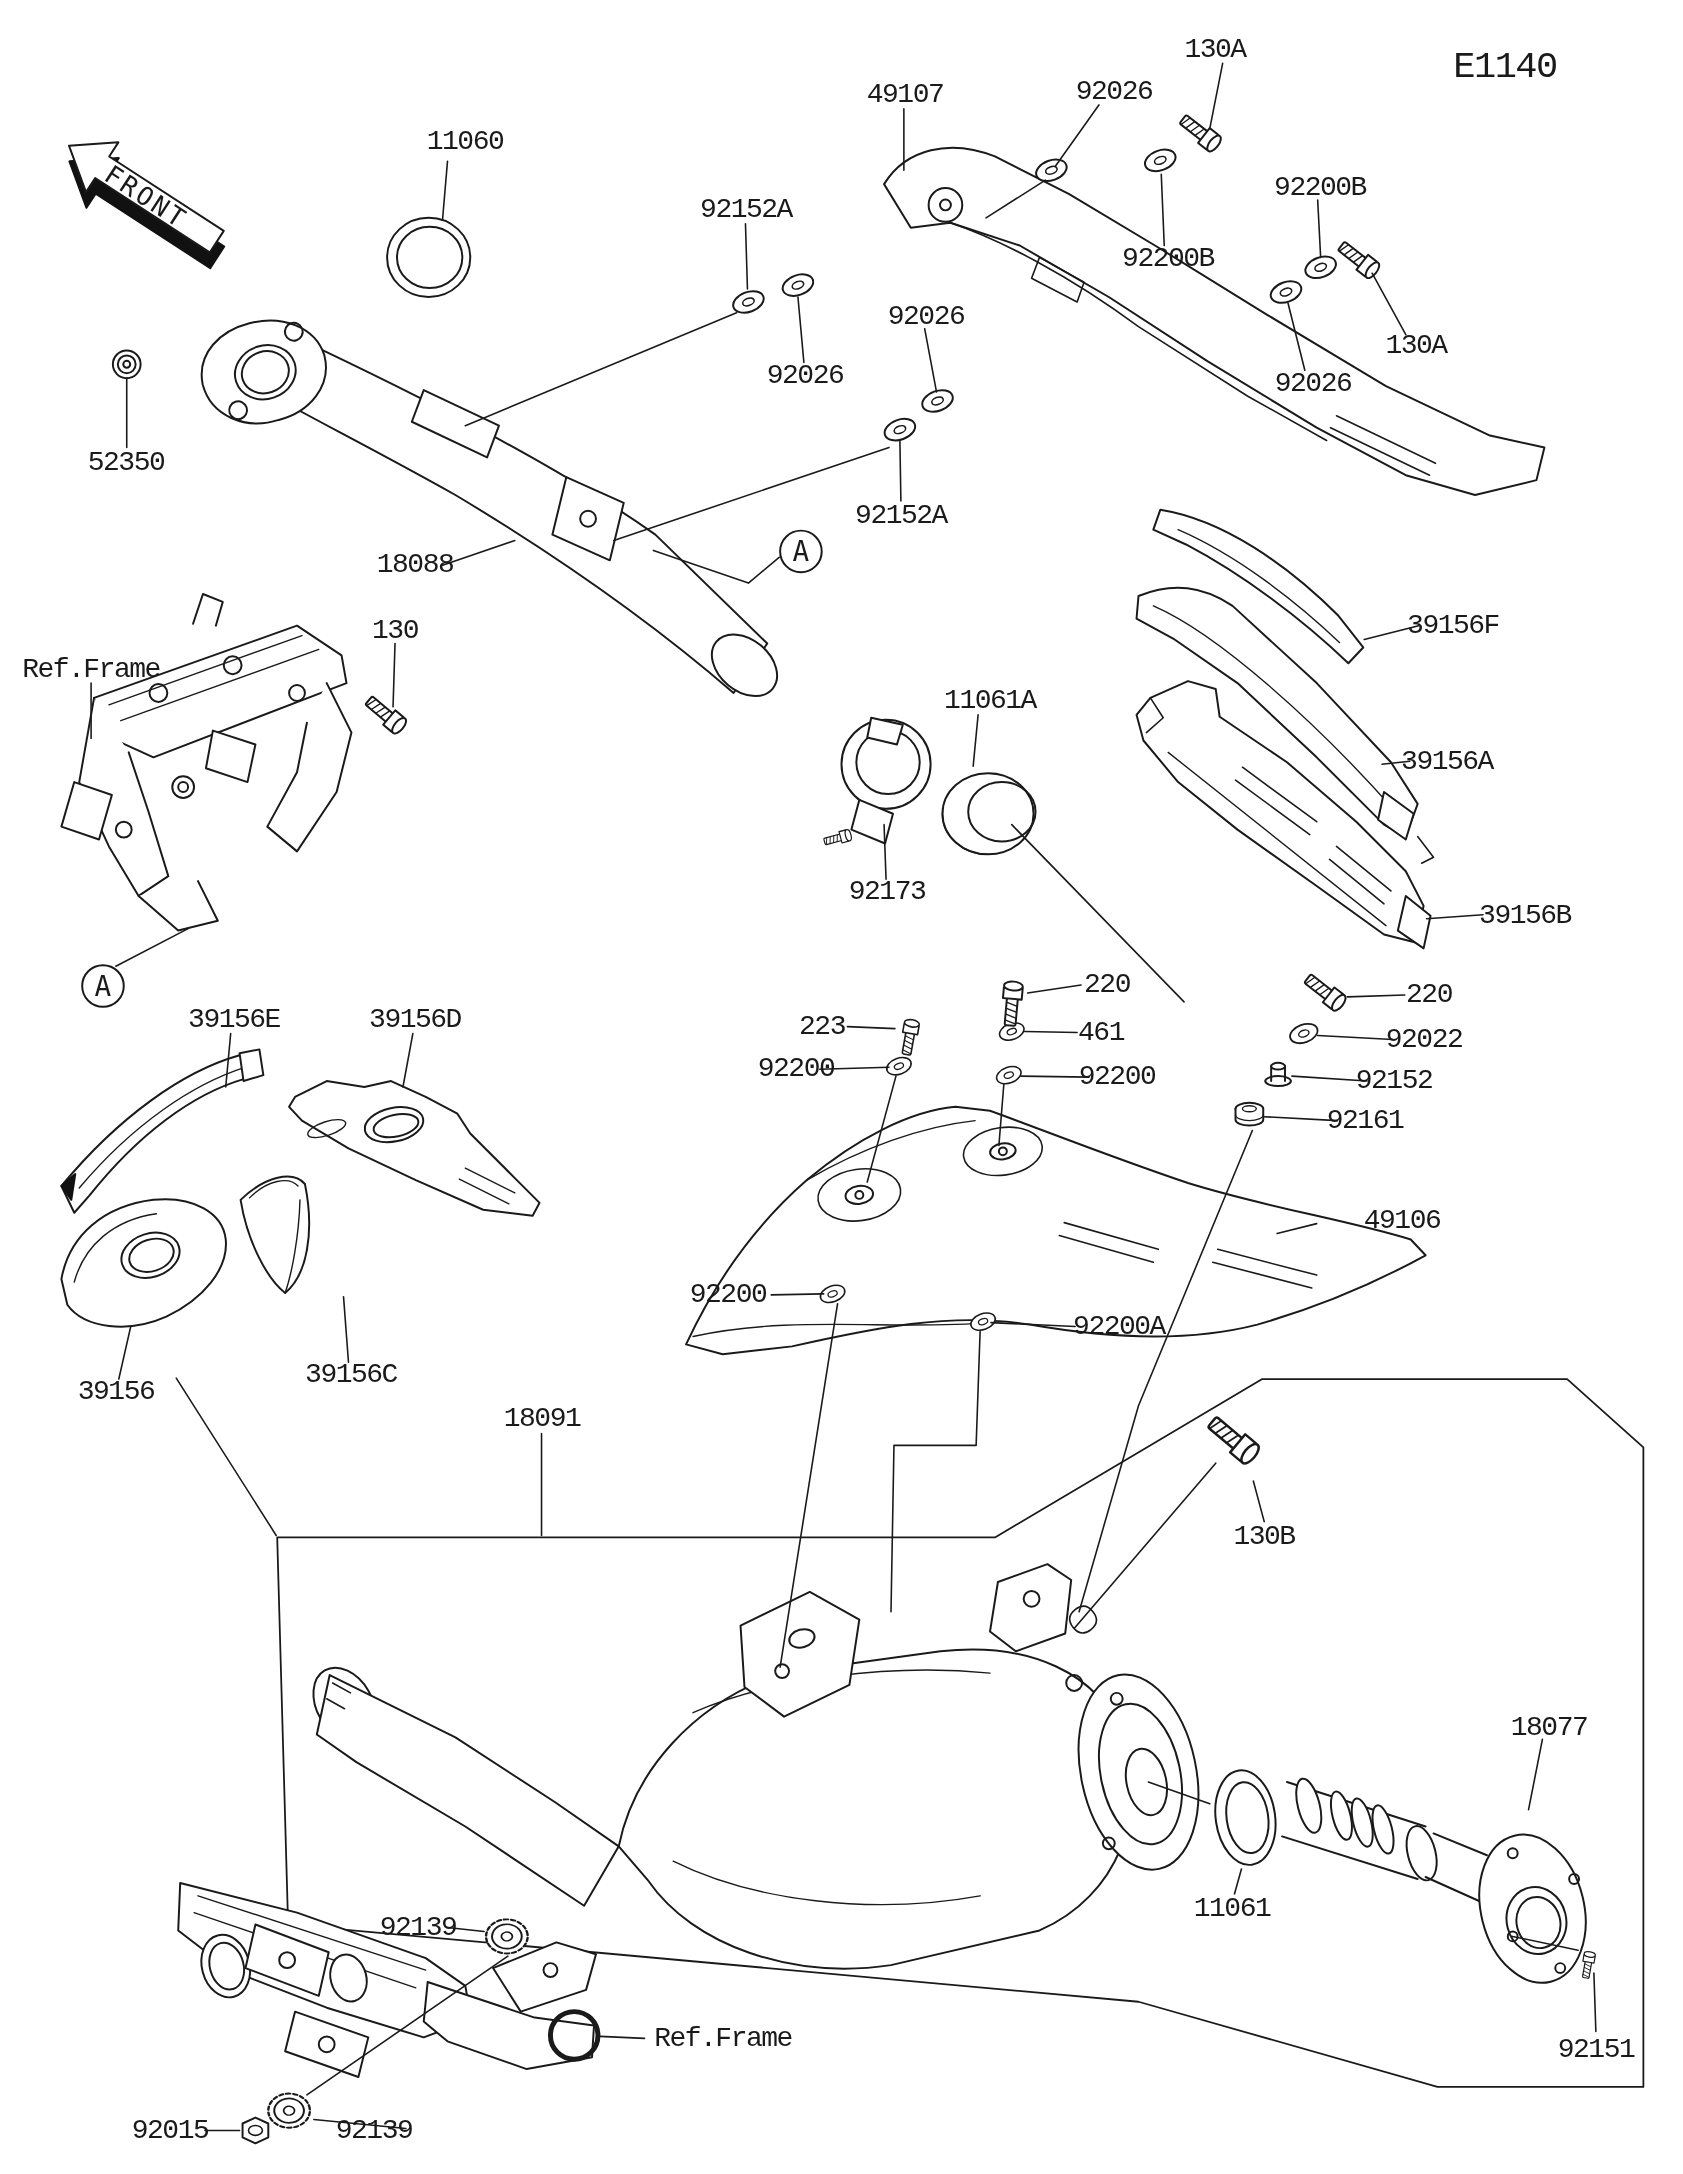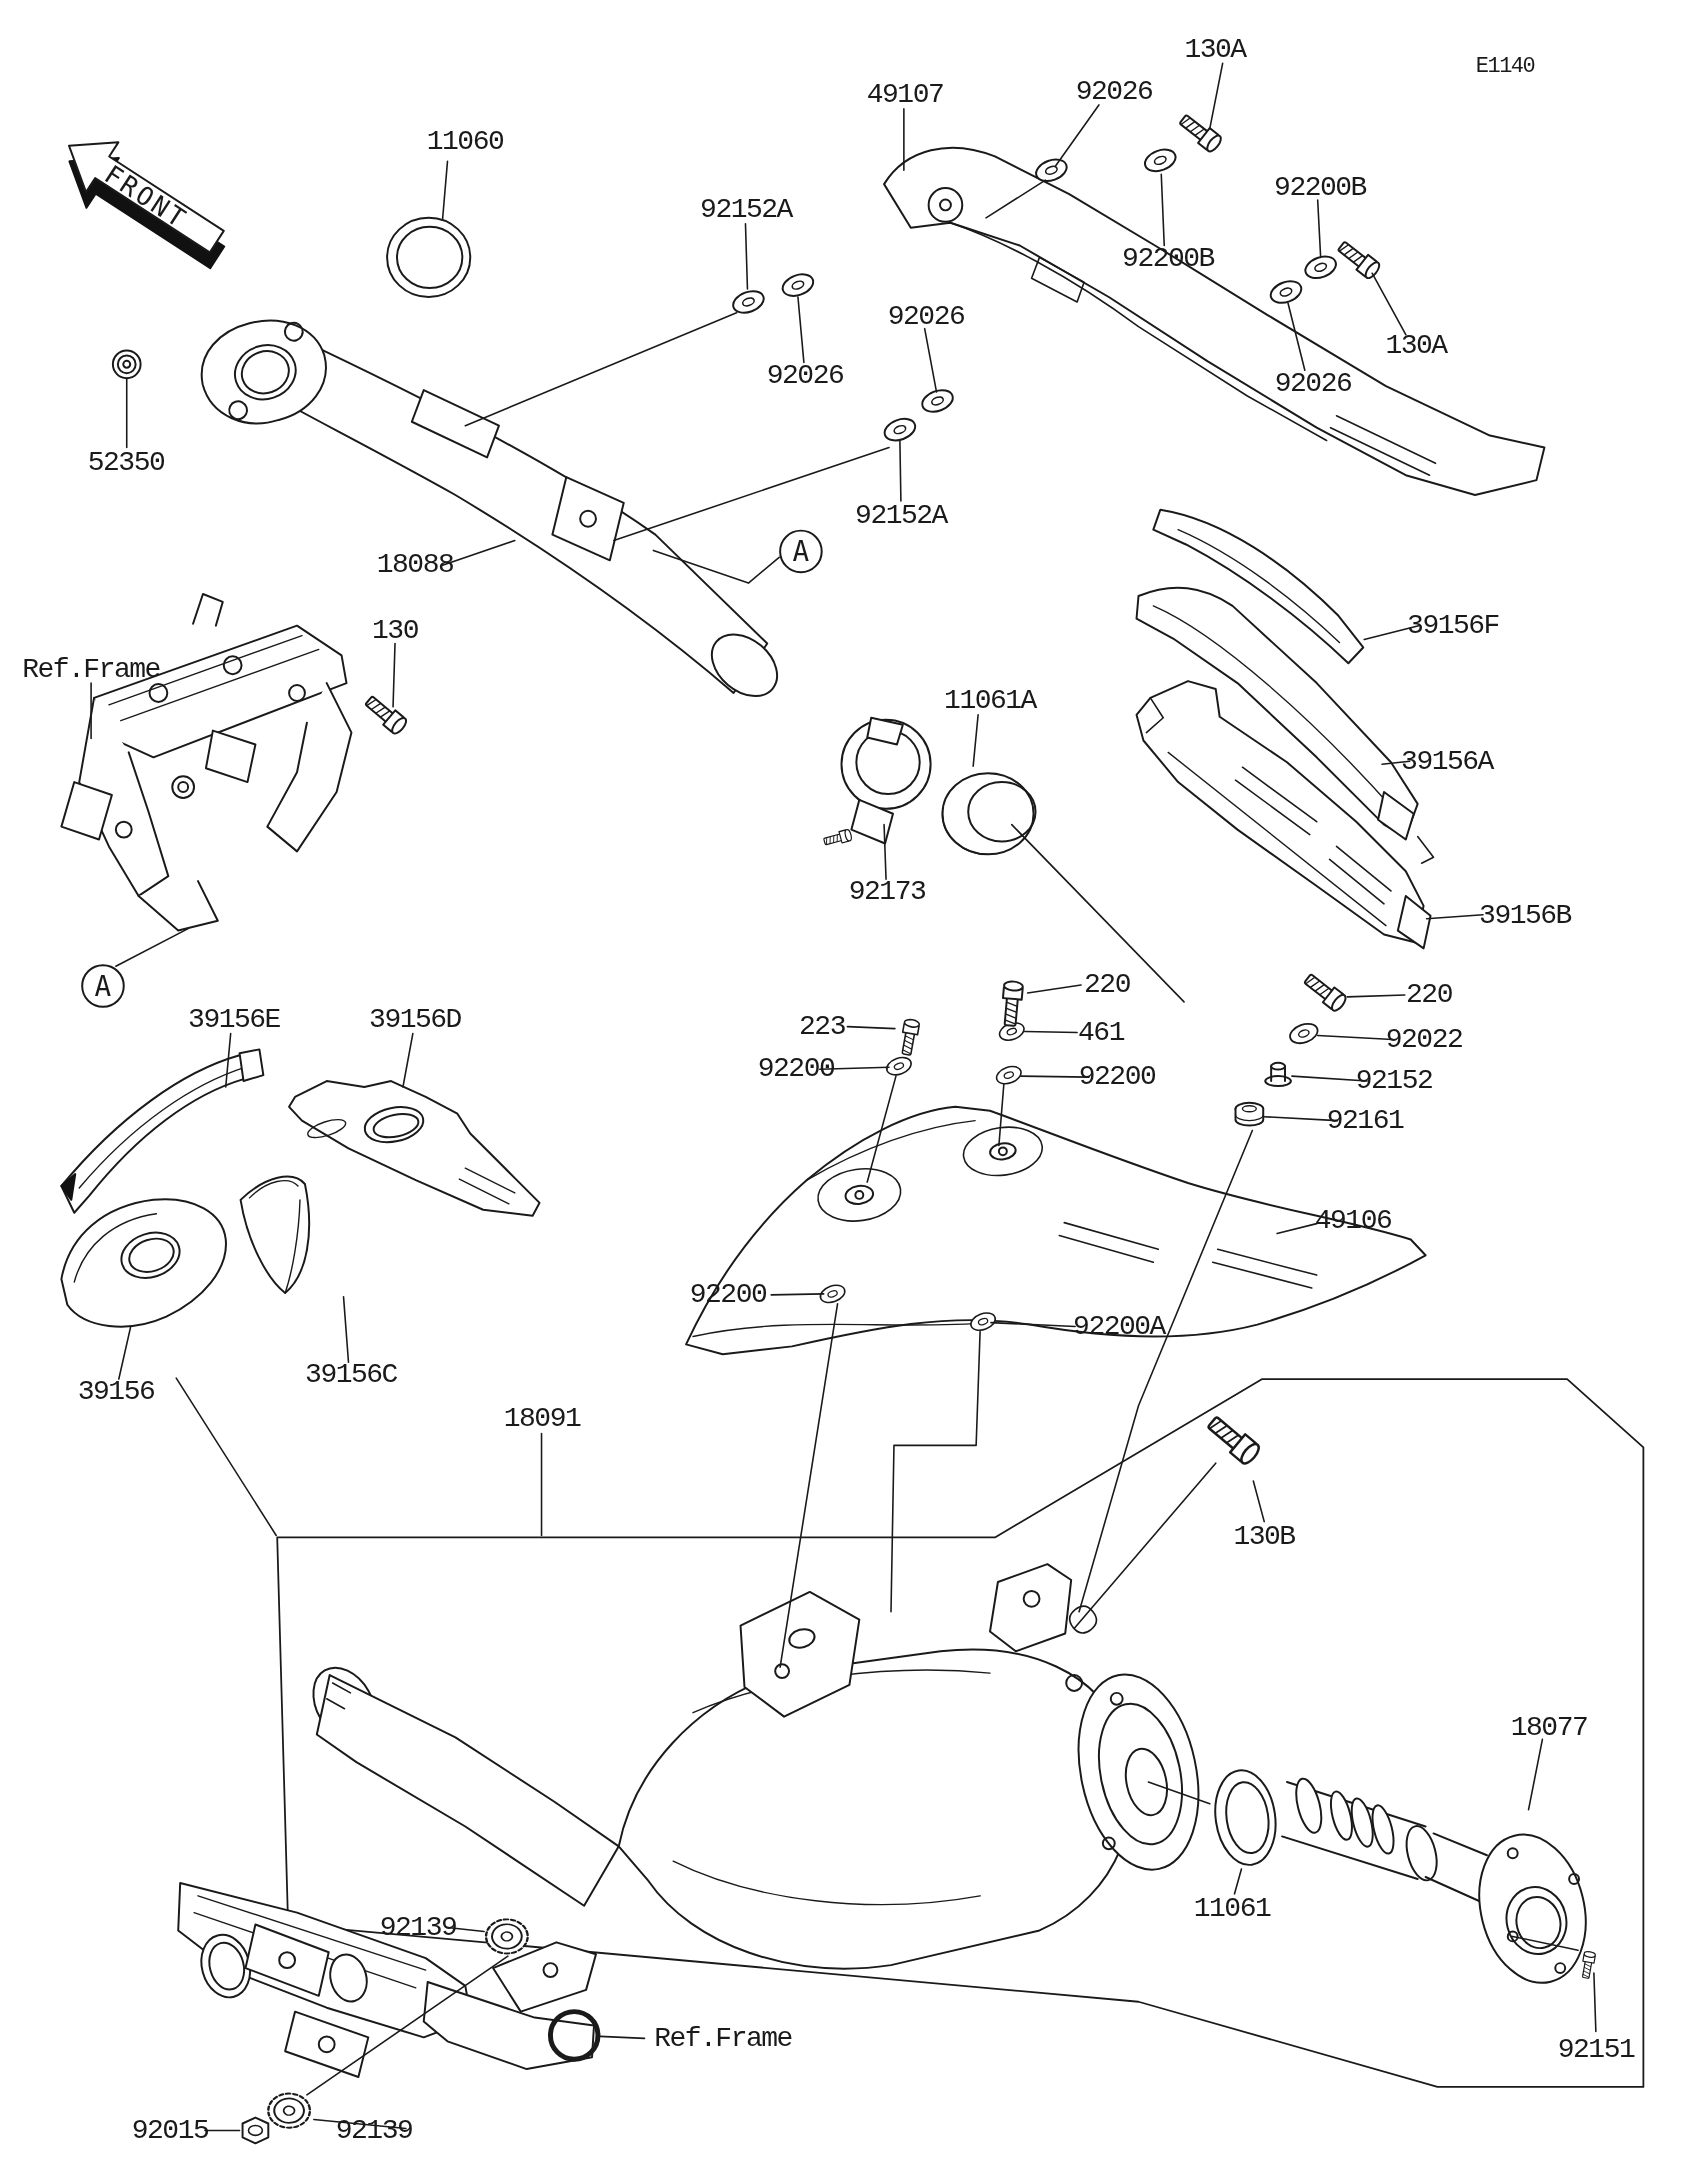--- a/index.html
+++ b/index.html
@@ -2,21 +2,21 @@
 <html><head>
 <meta charset="utf-8">
 <style>
   html,body{margin:0;padding:0;background:#ffffff;}
   .stage{position:relative;width:1683px;height:2174px;background:#ffffff;overflow:hidden;
          font-family:"Liberation Sans",sans-serif;}
   .stage svg{position:absolute;left:0;top:0;}
   .lbl{position:absolute;transform:translate(-50%,-50%);font-family:Liberation Mono, monospace;
        font-size:28px;font-weight:400;letter-spacing:-1.5px;color:#1a1a1a;white-space:nowrap;
        line-height:1;}
-  .code{font-size:22px;}
+  .code{font-size:37px;}
 </style>
 </head>
 <body>
 
 <div class="stage">
 
 <svg width="1683" height="2174" viewBox="0 0 1700 2196" fill="none" stroke="#1a1a1a" stroke-width="2" stroke-linejoin="round" stroke-linecap="round">
 
   <defs>
     <g id="washer">
@@ -323,21 +323,21 @@
   <div class="lbl" style="left:887px;top:892px">92173</div>
   <div class="lbl" style="left:1107px;top:985px">220</div>
   <div class="lbl" style="left:822px;top:1027px">223</div>
   <div class="lbl" style="left:1101px;top:1033px">461</div>
   <div class="lbl" style="left:796px;top:1069px">92200</div>
   <div class="lbl" style="left:1117px;top:1077px">92200</div>
   <div class="lbl" style="left:1429px;top:995px">220</div>
   <div class="lbl" style="left:1424px;top:1040px">92022</div>
   <div class="lbl" style="left:1394px;top:1081px">92152</div>
   <div class="lbl" style="left:1365px;top:1121px">92161</div>
-  <div class="lbl" style="left:1353px;top:1221px">49106</div>
+  <div class="lbl" style="left:1402px;top:1221px">49106</div>
   <div class="lbl" style="left:234px;top:1020px">39156E</div>
   <div class="lbl" style="left:415px;top:1020px">39156D</div>
   <div class="lbl" style="left:116px;top:1392px">39156</div>
   <div class="lbl" style="left:351px;top:1375px">39156C</div>
   <div class="lbl" style="left:542px;top:1419px">18091</div>
   <div class="lbl" style="left:728px;top:1295px">92200</div>
   <div class="lbl" style="left:1119px;top:1327px">92200A</div>
   <div class="lbl" style="left:1264px;top:1537px">130B</div>
   <div class="lbl" style="left:1549px;top:1728px">18077</div>
   <div class="lbl" style="left:1232px;top:1909px">11061</div>

